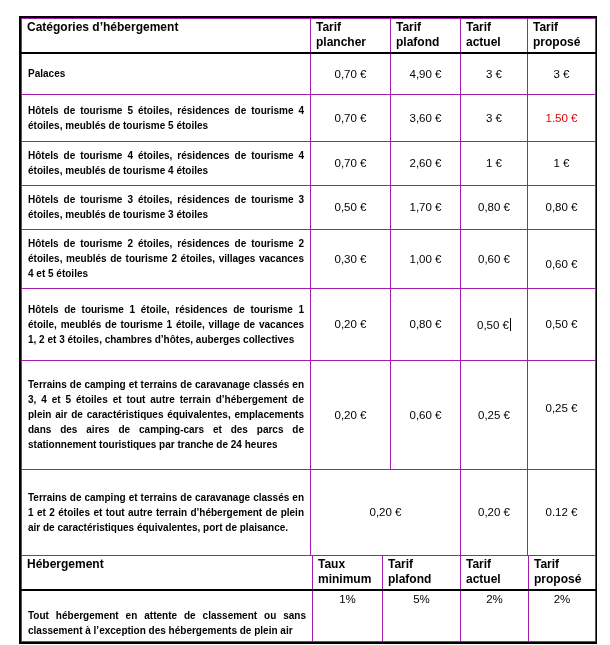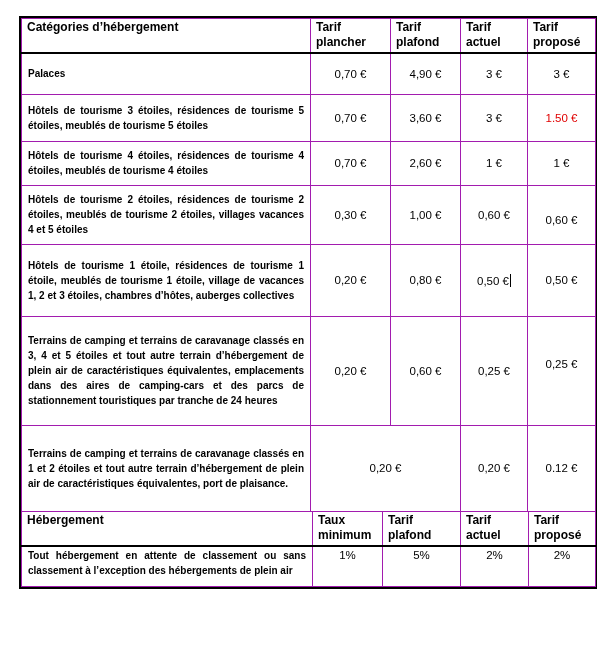--- a/index.html
+++ b/index.html
@@ -32,21 +32,21 @@
     hyphens:none;
     font-weight:bold;
   }
   td.val {
     font-size:11.5px;
     text-align:center; vertical-align:middle;
     white-space:nowrap;
     padding:1px 5px;
   }
   .t2 th { border-top:0; }
-  .t2 td.cat { vertical-align:top; padding-top:1px; }
+  .t2 td.cat { vertical-align:top; padding-top:17px; }
   .t2 td.val { vertical-align:top; padding-top:2px; }
   .caret {
     display:inline-block; width:1px; height:13px;
     background:#000; vertical-align:text-bottom; margin-left:1px;
   }
 </style>
 </head>
 <body>
 
 <div class="table-wrap">
@@ -70,35 +70,42 @@
 
     <tr style="height:41px">
       <td class="cat">Palaces</td>
       <td class="val">0,70 €</td>
       <td class="val">4,90 €</td>
       <td class="val">3 €</td>
       <td class="val">3 €</td>
     </tr>
 
     <tr style="height:47px">
-      <td class="cat">Hôtels de tourisme 3 étoiles, résidences de tourisme 5 étoiles, meublés de tourisme 5 étoiles</td>
+      <td class="cat">Hôtels de tourisme 5 étoiles, résidences de tourisme 4 étoiles, meublés de tourisme 5 étoiles</td>
       <td class="val">0,70 €</td>
       <td class="val">3,60 €</td>
       <td class="val">3 €</td>
       <td class="val red" style="color: rgb(224, 0, 0); text-align: center;">1.50 €</td>
     </tr>
 
     <tr style="height:44px">
       <td class="cat">Hôtels de tourisme 4 étoiles, résidences de tourisme 4 étoiles, meublés de tourisme 4 étoiles</td>
       <td class="val">0,70 €</td>
       <td class="val">2,60 €</td>
       <td class="val">1 €</td>
       <td class="val">1 €</td>
     </tr>
 
+    <tr style="height:44px">
+      <td class="cat">Hôtels de tourisme 3 étoiles, résidences de tourisme 3 étoiles, meublés de tourisme 3 étoiles</td>
+      <td class="val">0,50 €</td>
+      <td class="val">1,70 €</td>
+      <td class="val">0,80 €</td>
+      <td class="val">0,80 €</td>
+    </tr>
 
     <tr style="height:59px">
       <td class="cat">Hôtels de tourisme 2 étoiles, résidences de tourisme 2 étoiles, meublés de tourisme 2 étoiles, villages vacances 4 et 5 étoiles</td>
       <td class="val">0,30 €</td>
       <td class="val">1,00 €</td>
       <td class="val">0,60 €</td>
       <td class="val" style="vertical-align:middle; padding-top:12px">0,60 €</td>
     </tr>
 
     <tr style="height:72px">

